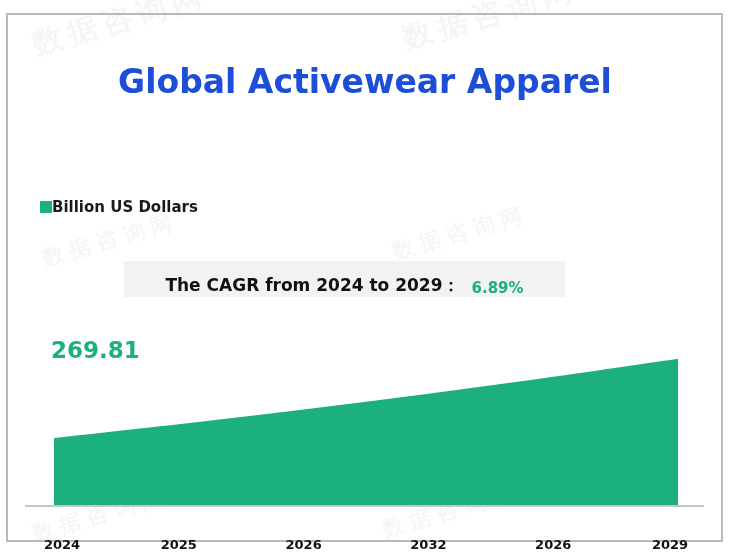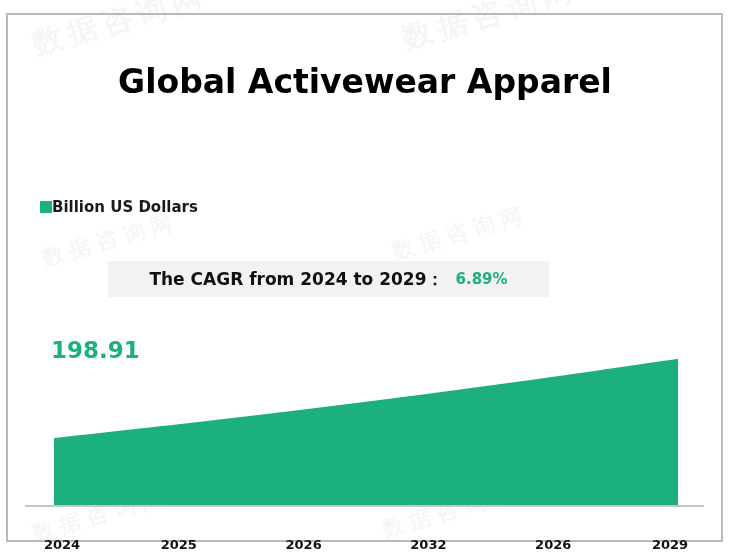--- a/index.html
+++ b/index.html
@@ -54,21 +54,21 @@
 
   
   #title-block {
     position: absolute;
     left: 40px;
     top: 56px;
     width: 650px;
     text-align: center;
   }
   .title-line {
-    color: #000000;
+    color: #1d4ed8;
     font-size: 33px;
     font-weight: bold;
     font-family: "DejaVu Sans", sans-serif;
     line-height: 52px;
     white-space: nowrap;
   }
 
   
   #legend {
     position: absolute;
@@ -87,27 +87,27 @@
     font-size: 15px;
     font-weight: bold;
     color: #1a1a1a;
     font-family: "DejaVu Sans", sans-serif;
     white-space: nowrap;
   }
 
   
   #cagr-box {
     position: absolute;
-    left: 108px;
+    left: 124px;
     top: 261px;
     width: 441px;
     height: 36px;
     background: #F2F2F2;
     display: flex;
-    align-items: center;
+    align-items: flex-end;
     justify-content: center;
     gap: 2px;
   }
   #cagr-label {
     font-size: 17px;
     font-weight: bold;
     color: #111111;
     font-family: "DejaVu Sans", sans-serif;
     white-space: nowrap;
   }
@@ -194,21 +194,21 @@
 
   <div id="cagr-box">
     <span id="cagr-label">The CAGR from 2024 to 2029：</span>
     <span id="cagr-value">6.89%</span>
   </div>
 
   <svg id="plot" viewBox="0 0 729 553">
     <path id="area-path" fill="#1BB07C" d="M 54.00 438.16 C 74.80 435.86, 137.20 429.10, 178.80 424.33 C 220.40 419.56, 262.00 414.62, 303.60 409.52 C 345.20 404.42, 386.80 399.19, 428.40 393.74 C 470.00 388.30, 511.60 382.69, 553.20 376.85 C 594.80 371.01, 657.20 361.74, 678.00 358.72 L 678.00 505 L 54.00 505 Z"></path>
   </svg>
 
-  <div id="value-label">198.91</div>
+  <div id="value-label">269.81</div>
 
   <div id="axis-line"></div>
   <div id="x-labels">
       <div class="x-tick" style="left: 37px;">2024</div>
       <div class="x-tick" style="left: 153.8px;">2025</div>
       <div class="x-tick" style="left: 278.6px; text-align: right;">2026</div>
       <div class="x-tick" style="left: 403.4px;">2032</div>
       <div class="x-tick" style="left: 528.2px;">2026</div>
       <div class="x-tick" style="left: 645px; text-align: center;">2029</div>
     </div>

